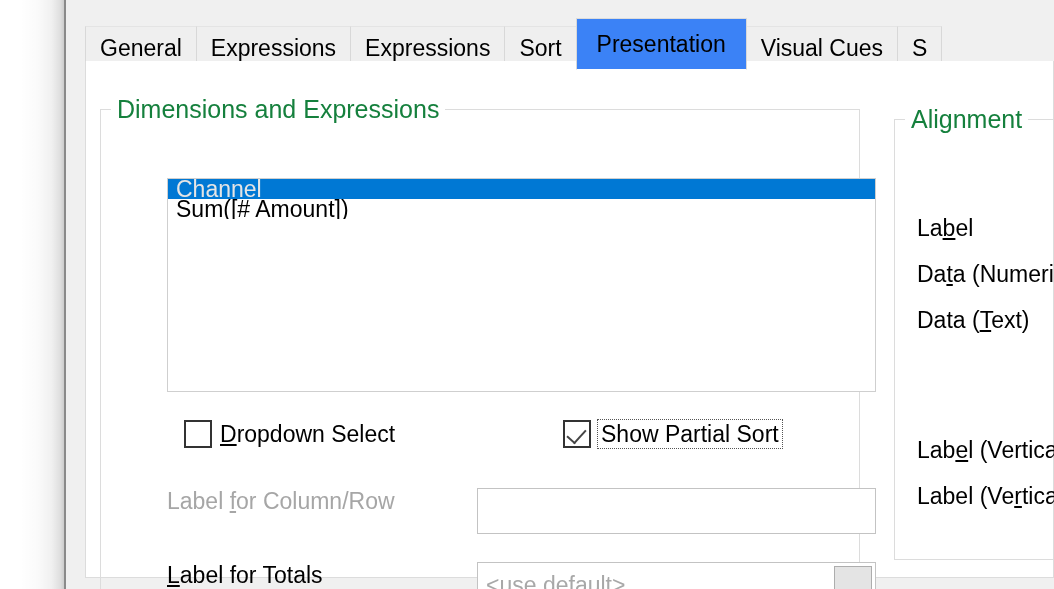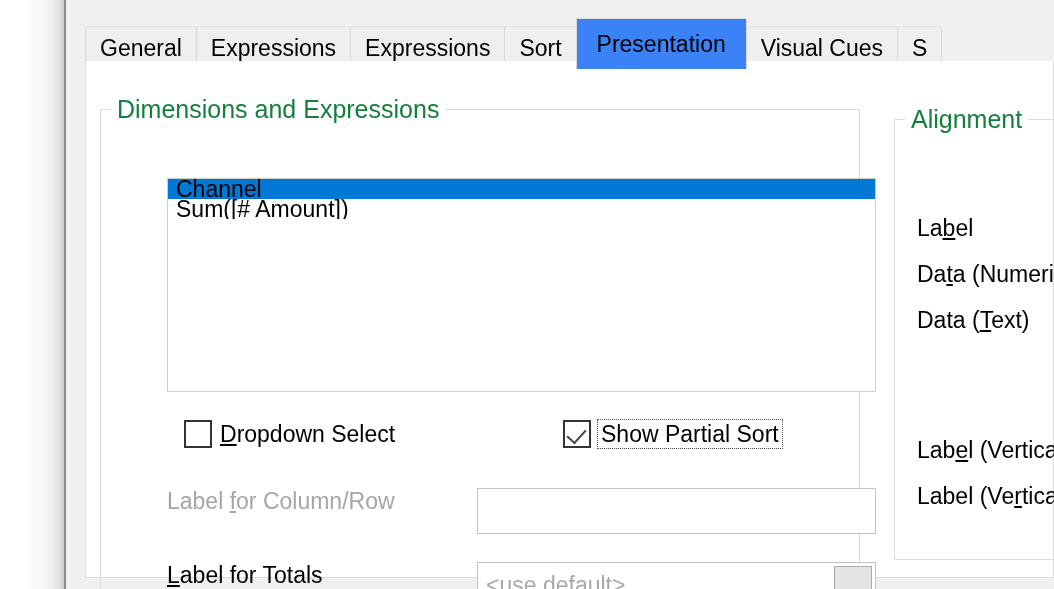--- a/index.html
+++ b/index.html
@@ -157,21 +157,21 @@
     height: 20px;
     line-height: 20px;
     font-size: 23px;
     color: #000000;
     padding-left: 8px;
     white-space: nowrap;
     overflow: hidden;
   }
   .list-item.selected {
     background: #0078d4;
-    color: #000000;
+    color: #e5e5e5;
   }
 
   
   .checkrow {
     position: absolute;
     height: 28px;
     display: flex;
     align-items: center;
   }
   #check-dropdown { left: 66px; top: 310px; padding-left: 17px; }

